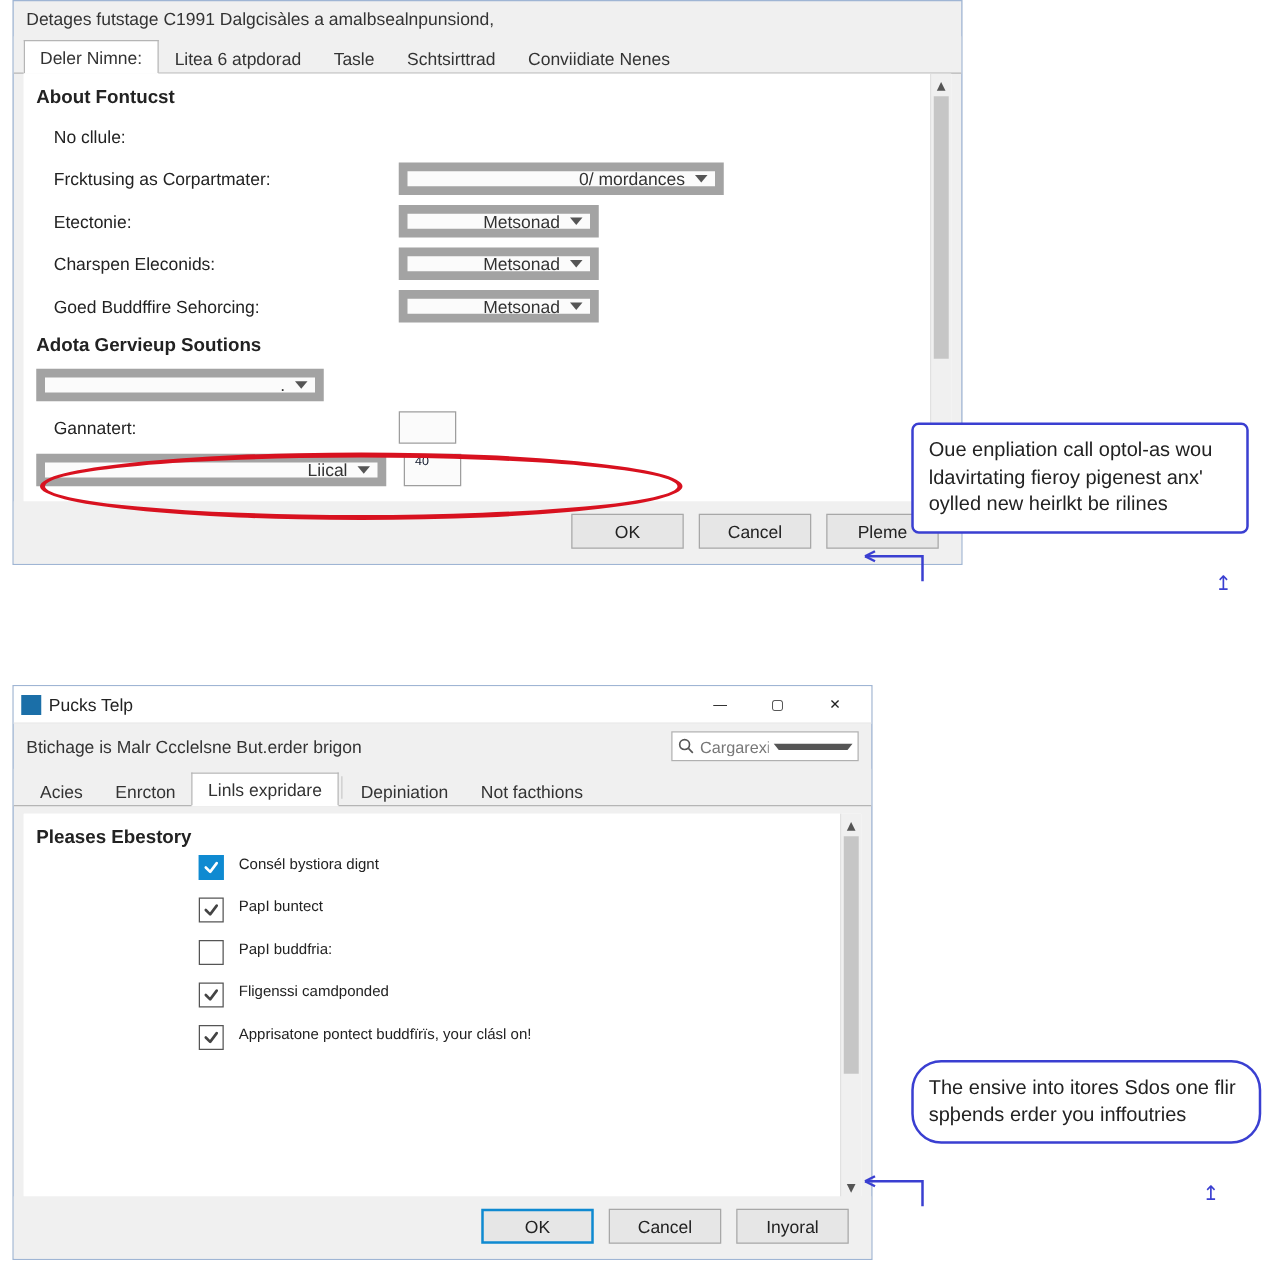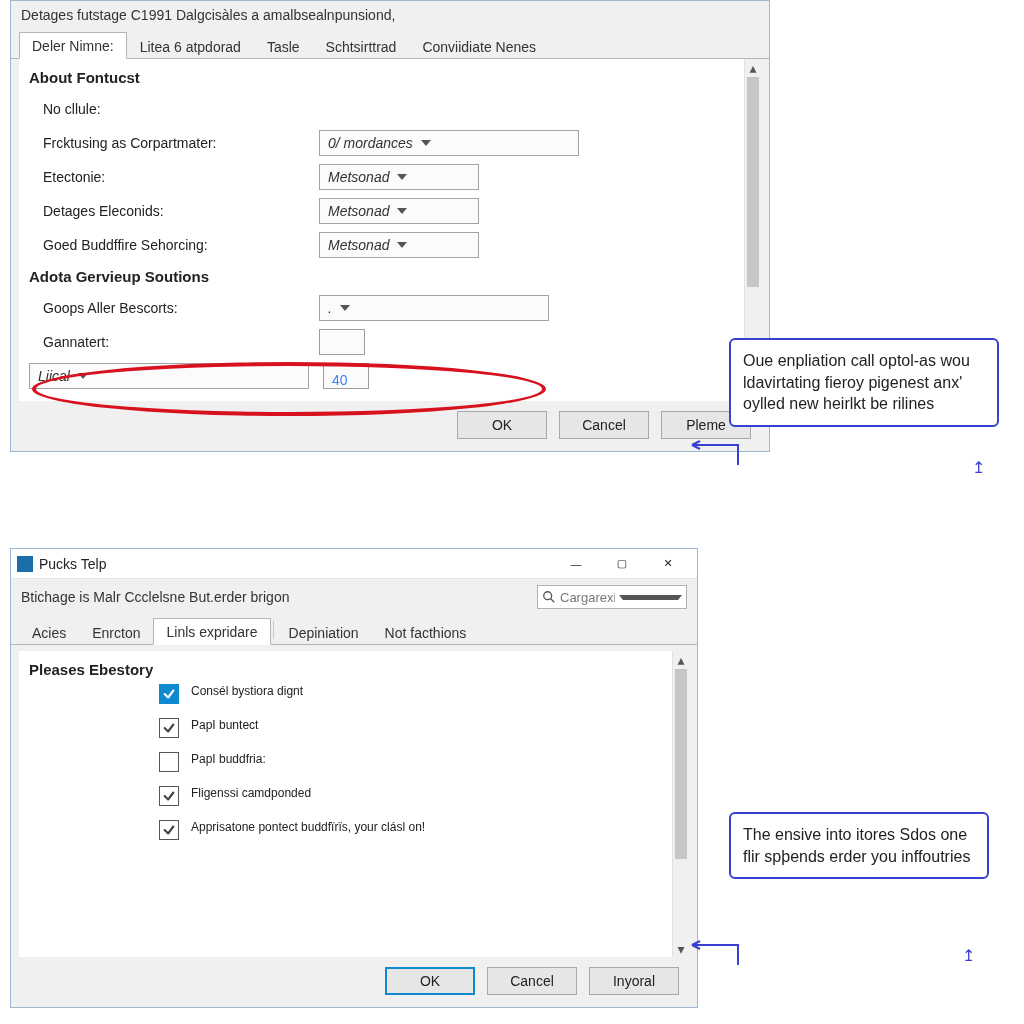--- a/index.html
+++ b/index.html
@@ -150,45 +150,44 @@
   .row .lbl {
     width: 290px;
     padding-left: 14px;
     color: #222;
   }
   .row .val      { padding-left: 14px; color: #222; }
 
   .combo {
     display: inline-flex;
     align-items: center;
-    justify-content: flex-start;
+    justify-content: flex-end;
     height: 26px;
-    border: 1px solid #a3a3a3;
+    border: 7px solid #a3a3a3;
     background: #fbfbfb;
     padding: 0 6px 0 8px;
     color: #333;
     font-size: 14px;
-    font-style: italic;
   }
   .combo .caret {
     width: 0; height: 0;
     border-left: 5px solid transparent;
     border-right: 5px solid transparent;
     border-top: 6px solid #555;
     margin-left: 8px;
   }
   .numbox {
     display: inline-flex;
-    align-items: flex-end;
+    align-items: flex-start;
     height: 26px;
     border: 1px solid #9e9e9e;
     background: #fbfbfb;
     padding: 0 8px;
-    color: #3b82f6;
-    font-size: 14px;
+    color: #0f172a;
+    font-size: 10px;
     width: 46px;
   }
 
   
   .btnrow {
     display: flex;
     justify-content: flex-end;
     gap: 12px;
     padding: 10px 18px 12px 0;
     background: #f0f0f0;
@@ -289,37 +288,36 @@
         </div>
       </div>
       <div class="row">
         <div class="lbl">Etectonie:</div>
         <div class="combo" style="width:160px;">
           <span>Metsonad</span>
           <span class="caret"></span>
         </div>
       </div>
       <div class="row">
-        <div class="lbl">Detages Eleconids:</div>
+        <div class="lbl">Charspen Eleconids:</div>
         <div class="combo" style="width:160px;">
           <span>Metsonad</span>
           <span class="caret"></span>
         </div>
       </div>
       <div class="row">
         <div class="lbl">Goed Buddffire Sehorcing:</div>
         <div class="combo" style="width:160px;">
           <span>Metsonad</span>
           <span class="caret"></span>
         </div>
       </div>
 
       <div class="group-hdr" style="margin-top:6px;">Adota Gervieup Soutions</div>
       <div class="row">
-        <div class="lbl">Goops Aller Bescorts:</div>
         <div class="combo" style="width:230px;">
           <span>.</span>
           <span class="caret"></span>
         </div>
       </div>
       <div class="row">
         <div class="lbl">Gannatert:</div>
         <div class="numbox">
           <span></span>
         </div>
@@ -443,20 +441,20 @@
     </div>
   </div>
 
   <div class="btnrow">
     <div class="btn primary">OK</div>
     <div class="btn">Cancel</div>
     <div class="btn">Inyoral</div>
   </div>
 </div>
 
-<div class="callout" style="left:729px; top:812px; width:260px;">
+<div class="callout" style="left:729px; top:848px; width:280px;border-radius:24px;">
   <span>The ensive into itores Sdos one flir spþends erder you inffoutries</span>
 </div>
 <svg class="callout-leader" style="left:690px; top:940px;" width="50" height="50">
   <path d="M48 25 L48 5 L2 5"></path>
   <path d="M2 5 l8 -4 M2 5 l8 4"></path>
 </svg>
 <div class="callout-arrow" style="left:962px; top:948px;">↥</div>
 
 </body></html>

